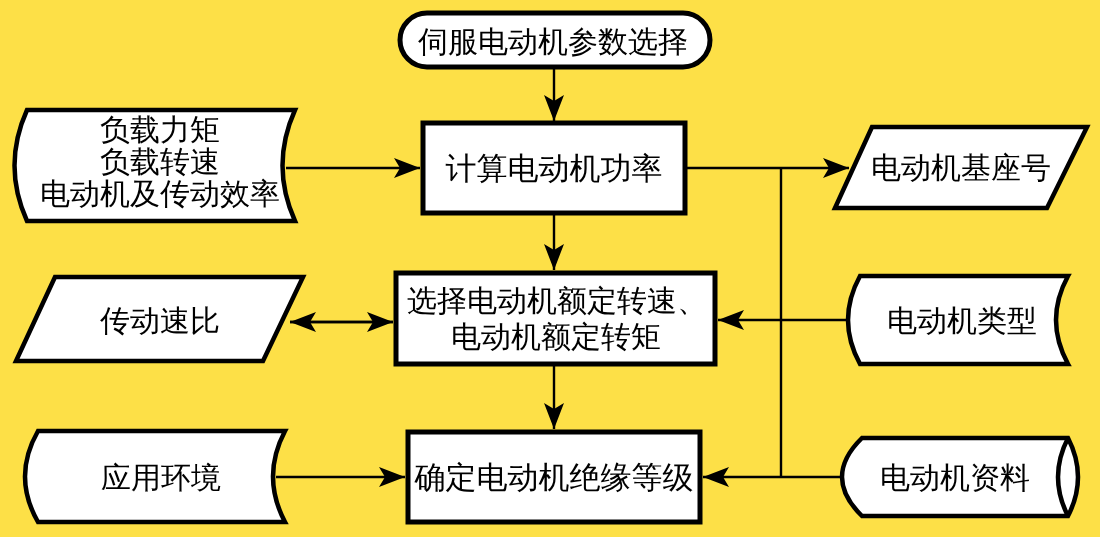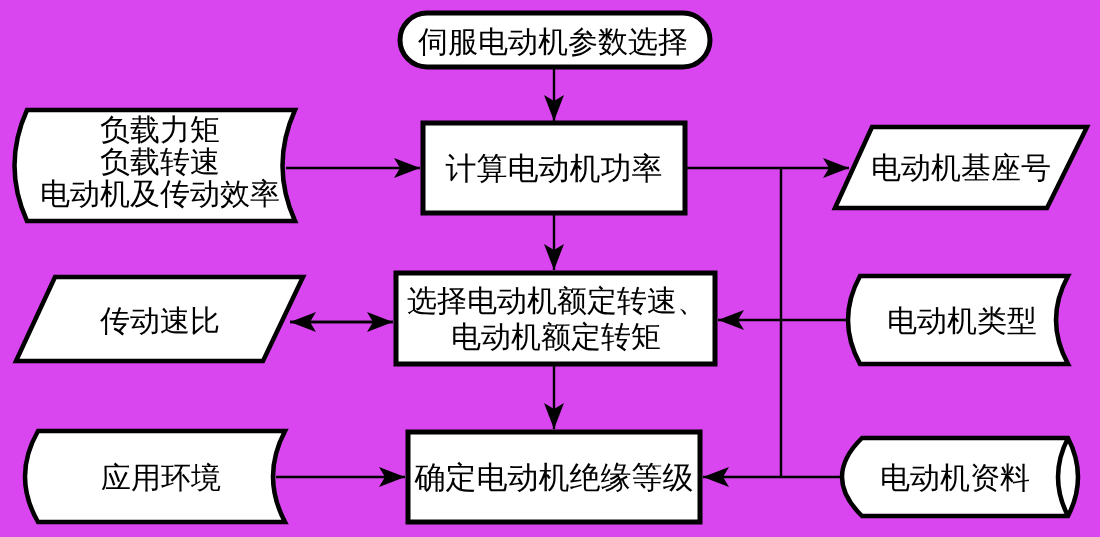--- a/index.html
+++ b/index.html
@@ -4,21 +4,21 @@
 <style>
   html, body {
     margin: 0;
     padding: 0;
     background: #ffffff;
   }
   .canvas {
     position: relative;
     width: 1100px;
     height: 537px;
-    background: #d946ef;
+    background: #fde047;
     overflow: hidden;
   }
   svg {
     display: block;
   }
   .shape {
     fill: #ffffff;
     stroke: #000000;
   }
   .thick {

